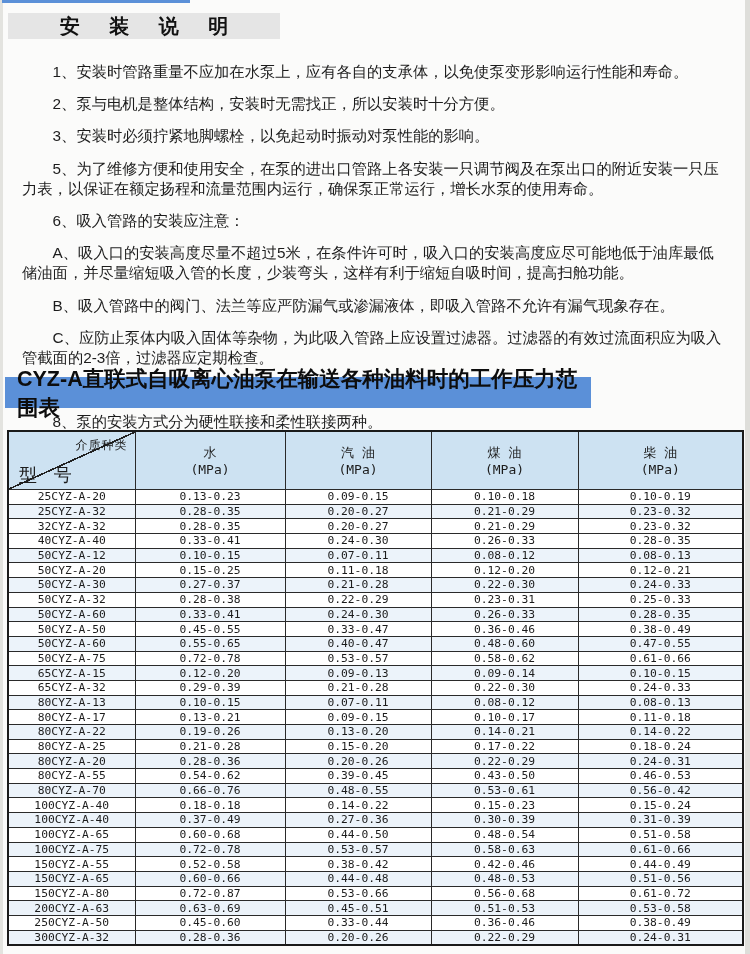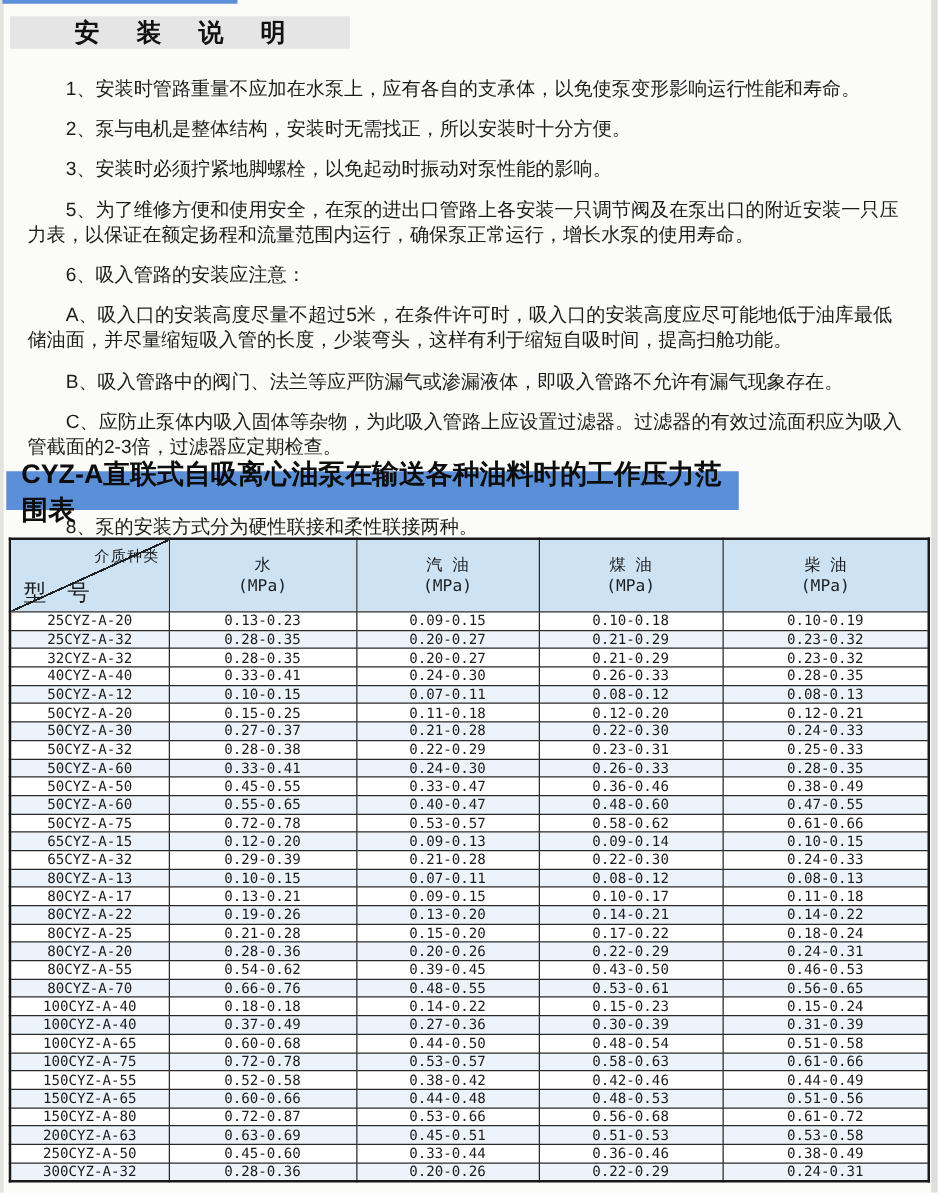--- a/index.html
+++ b/index.html
@@ -275,21 +275,21 @@
         <td>0.54-0.62</td>
         <td>0.39-0.45</td>
         <td>0.43-0.50</td>
         <td>0.46-0.53</td>
       </tr>
       <tr class="alt">
         <td>80CYZ-A-70</td>
         <td>0.66-0.76</td>
         <td>0.48-0.55</td>
         <td>0.53-0.61</td>
-        <td>0.56-0.65</td>
+        <td>0.56-0.42</td>
       </tr>
       <tr>
         <td>100CYZ-A-40</td>
         <td>0.18-0.18</td>
         <td>0.14-0.22</td>
         <td>0.15-0.23</td>
         <td>0.15-0.24</td>
       </tr>
       <tr class="alt">
         <td>100CYZ-A-40</td>

